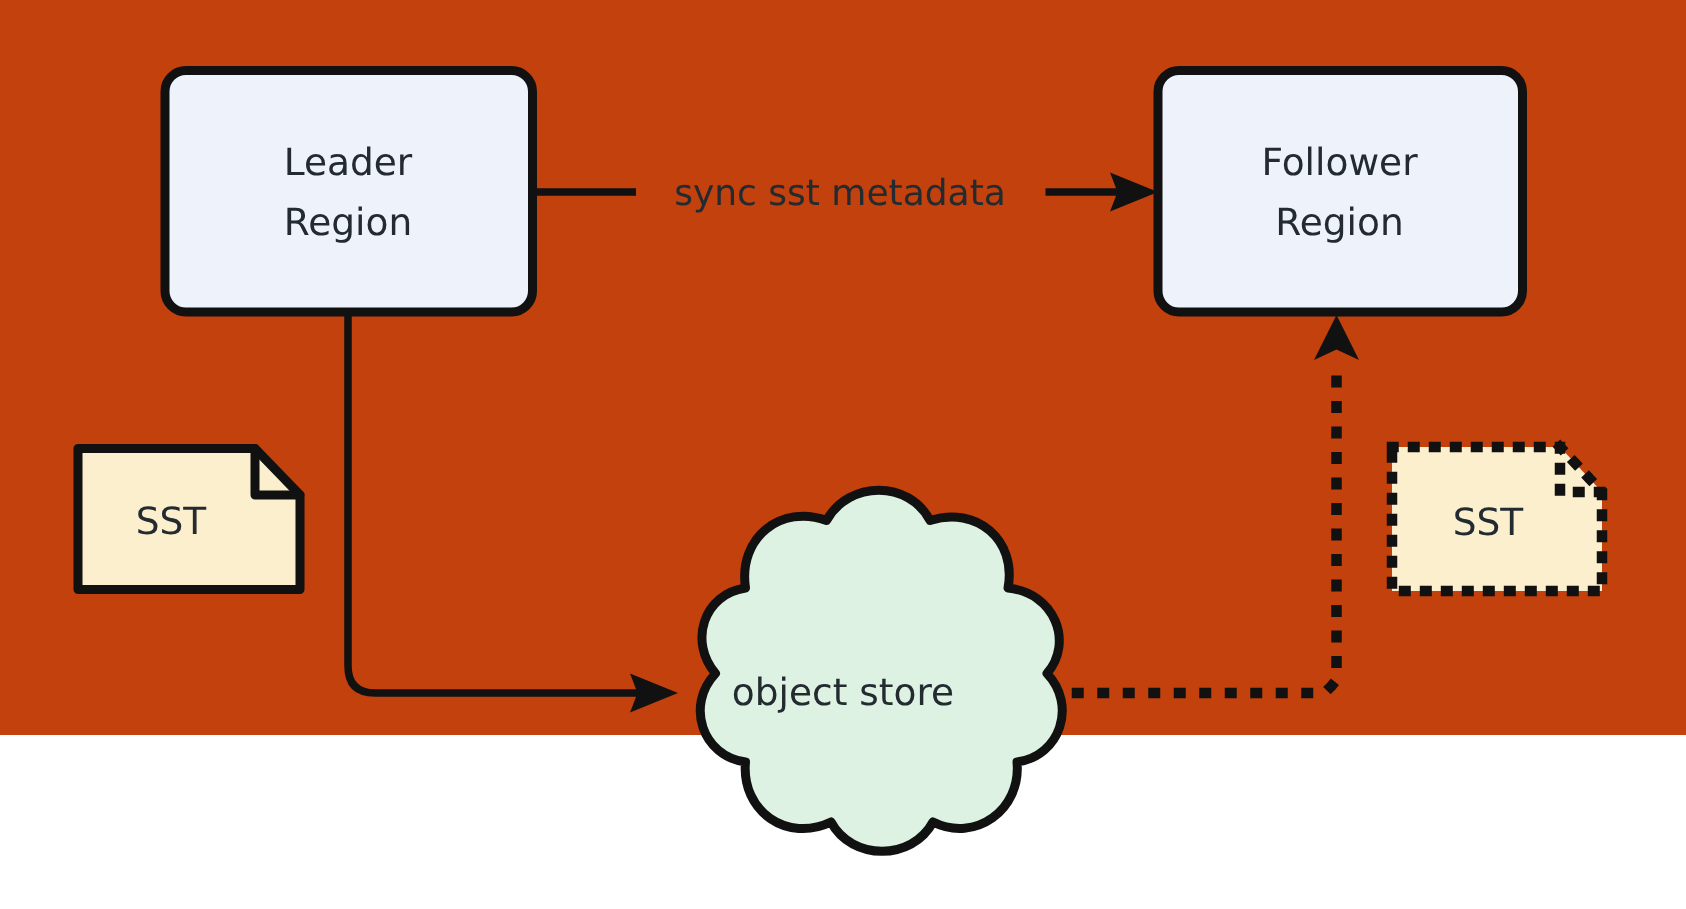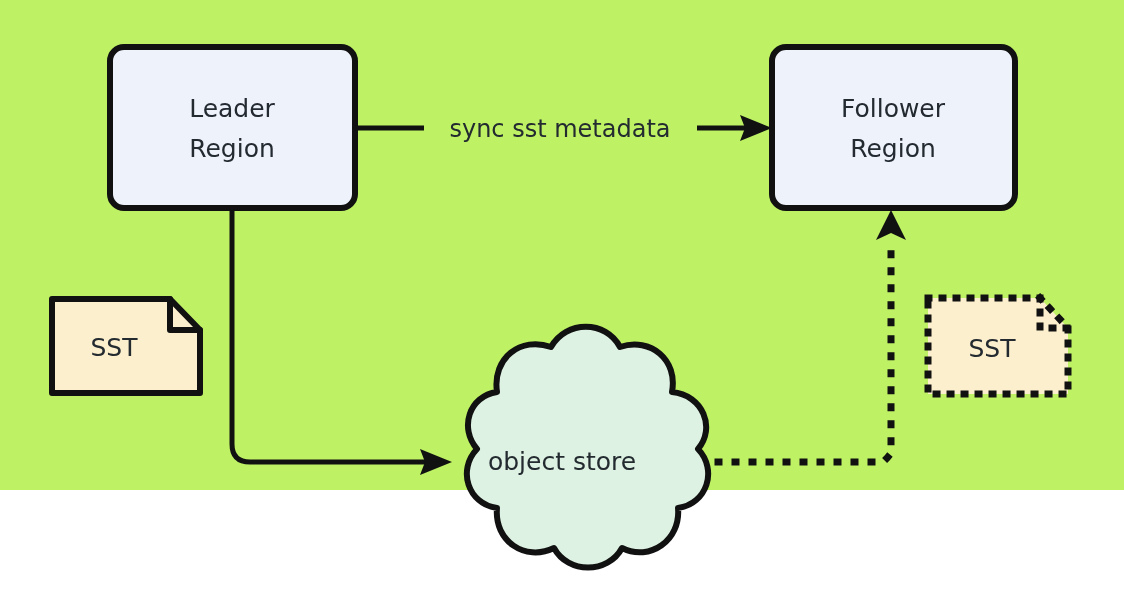--- a/index.html
+++ b/index.html
@@ -10,21 +10,21 @@
   body {
     width: 1124px;
     height: 606px;
     font-family: "DejaVu Sans", "Liberation Sans", sans-serif;
     overflow: hidden;
   }
   #diagram-root {
     position: relative;
     width: 1124px;
     height: 490px;
-    background: #bef264;
+    background: #c2410c;
   }
   #diagram-svg {
     position: absolute;
     top: 0;
     left: 0;
     width: 1124px;
     height: 606px;
   }
   .node-label {
     font-family: "DejaVu Sans", "Liberation Sans", sans-serif;

